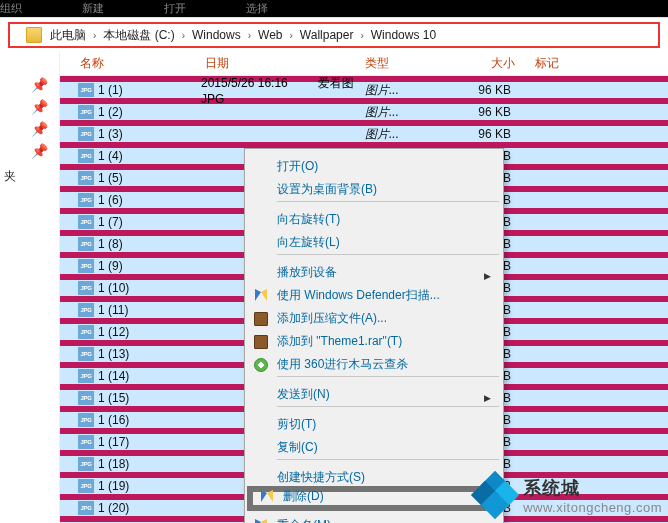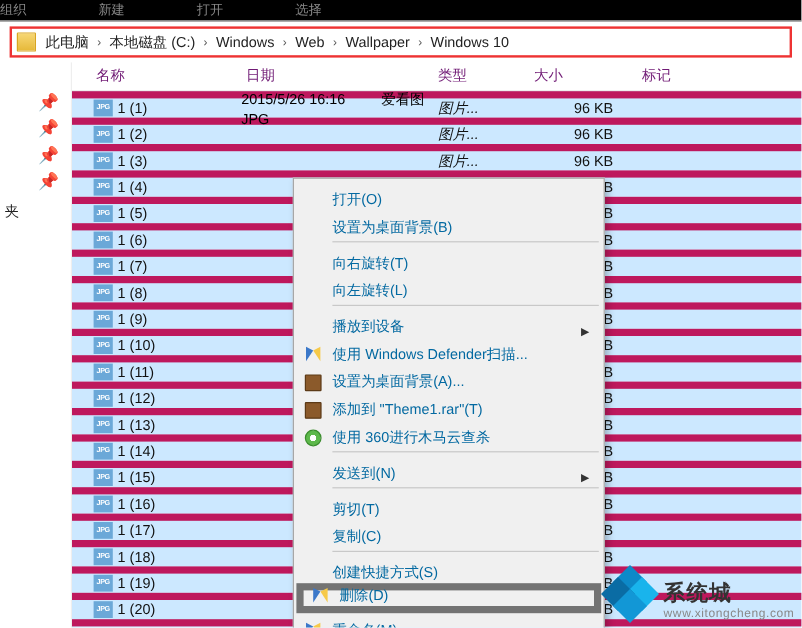--- a/index.html
+++ b/index.html
@@ -2,37 +2,37 @@
 <html><head>
 <meta charset="utf-8">
 <style>
   * { box-sizing: border-box; margin: 0; padding: 0; font-family: "Microsoft YaHei", "Segoe UI", sans-serif; }
   body { width: 668px; height: 523px; background: #fff; overflow: hidden; position: relative; font-size: 12px; }
 
   .toolbar { height: 18px; background: #000000; border-bottom: 1px solid #ddd; display:flex; gap:60px; color:#999; font-size:11px; align-items:center;}
   .toolbar span{color:#888;}
   
   .addr-wrap { padding: 4px 8px; display: flex; align-items: center; gap: 4px; }
-  .addr { flex:1; display: flex; align-items: center; border: 2px solid #e33; height: 26px; padding: 0 4px; background: #fff; }
+  .addr { flex:1; display: flex; align-items: center; border: 2px solid #e33; height: 26px; padding: 0 16px; background: #fff; }
   .folder-icon{width:16px;height:16px;background:linear-gradient(#f7d774,#e6b93a);border:1px solid #d9a520;border-radius:1px;margin-right:8px;flex-shrink:0;}
   .crumbs{display:flex;align-items:center;gap:2px;color:#222;}
   .crumb{white-space:nowrap;cursor:default;}
   .chev{color:#555;padding:0 5px;font-size:10px;}
   
   .body { display:flex; height: calc(100% - 48px); }
   .nav { width: 60px; border-right: 1px solid #eee; padding-top:22px;}
   .pin { color:#7a7a7a; font-size:14px; display:block; text-align:right; padding:3px 10px 3px 0;}
   .navtxt{color:#222;padding:6px 4px;}
   
   .list { flex:1; position: relative; }
-  .headers { display:flex; height: 24px; align-items:center; border-bottom:1px solid #eee; color:#701a75;}
+  .headers { display:flex; height: 24px; align-items:center; border-bottom:1px solid #eee; color:#c2410c;}
   .col-name{width:145px;padding-left:20px;}
   .col-date{width:160px;}
   .col-type{width:80px;}
-  .col-size{width:90px;padding-right:20px;}
+  .col-size{width:90px;text-align:right;padding-right:20px;}
   .col-tag{width:40px;}
   
   .rows{}
   .row{display:flex;align-items:center;height:22px;background:#cce8ff;border-top:6px solid #be185d;color:#111;}
   .row .fi{width:16px;height:14px;margin:0 4px 0 18px;background:#6ba8d8;position:relative;flex-shrink:0;display:flex;align-items:center;justify-content:center;}
   .row .fi::before{content:"JPG";font-size:6px;color:#fff;font-weight:bold;letter-spacing:-0.3px;}
   .row .name{width:103px;white-space:nowrap;}
   .row .date{width:160px;color:#333;}
   .row .type{width:80px;padding-left:4px;font-style:italic;}
   .row .size{width:90px;text-align:right;padding-right:20px;}
@@ -45,30 +45,30 @@
   .ctx .ic{position:absolute;left:6px;width:16px;height:16px;display:flex;align-items:center;justify-content:center;font-size:12px;}
   .ctx .item.hi{border:6px solid #737373;height:25px;}
   .shield{width:0;height:0;border-left:6px solid #3b78c9;border-right:6px solid #f6c948;border-bottom:9px solid transparent;border-top:3px solid transparent;transform:translateY(-1px);}
   .rar{width:14px;height:14px;background:#8b5a2b;border:1px solid #5c3a17;border-radius:1px;} 
   .three60{width:14px;height:14px;border-radius:50%;background:radial-gradient(circle,#fff 30%,#5db84b 32%);border:1px solid #3a8d2c;}
   
   
   .extra-row-text{color:#000000;}
   
   
-  .wm{position:absolute;right:6px;bottom:6px;display:flex;align-items:flex-end;gap:6px;pointer-events:none;padding-left:34px;}
+  .wm{position:absolute;right:6px;bottom:6px;display:flex;align-items:center;gap:6px;pointer-events:none;padding-left:34px;}
   .wm .l{position:relative;width:44px;height:44px;}
   .wm .sq{position:absolute;width:20px;height:20px;transform:rotate(45deg);}
   .wm .s1{background:#0d89c8;left:12px;top:2px;}
   .wm .s2{background:#19b4ec;left:22px;top:12px;}
   .wm .s3{background:#0a6ca4;left:2px;top:12px;}
   .wm .s4{background:#1297d6;left:12px;top:22px;}
   .wm .t{color:#333;}
   .wm .t .big{font-size:18px;font-weight:600;letter-spacing:1px;font-family:"Microsoft YaHei";}
-  .wm .t .small{font-size:10px;color:#888;letter-spacing:0.5px;}
+  .wm .t .small{font-size:13px;color:#888;letter-spacing:0.5px;}
 </style>
 </head>
 <body>
 
 <div class="toolbar">
   <span>组织</span>
   <span>新建</span>
   <span>打开</span>
   <span>选择</span>
 </div>
@@ -280,21 +280,21 @@
       <div class="item">
           <span class="ic">
             <span class="shield"></span>
           </span>
           <span>使用 Windows Defender扫描...</span>
         </div>
       <div class="item">
           <span class="ic">
             <span class="rar"></span>
           </span>
-          <span>设置为桌面背景(A)...</span>
+          <span>添加到压缩文件(A)...</span>
         </div>
       <div class="item">
           <span class="ic">
             <span class="rar"></span>
           </span>
           <span>添加到 "Theme1.rar"(T)</span>
         </div>
       <div class="item">
           <span class="ic">
             <span class="three60"></span>

